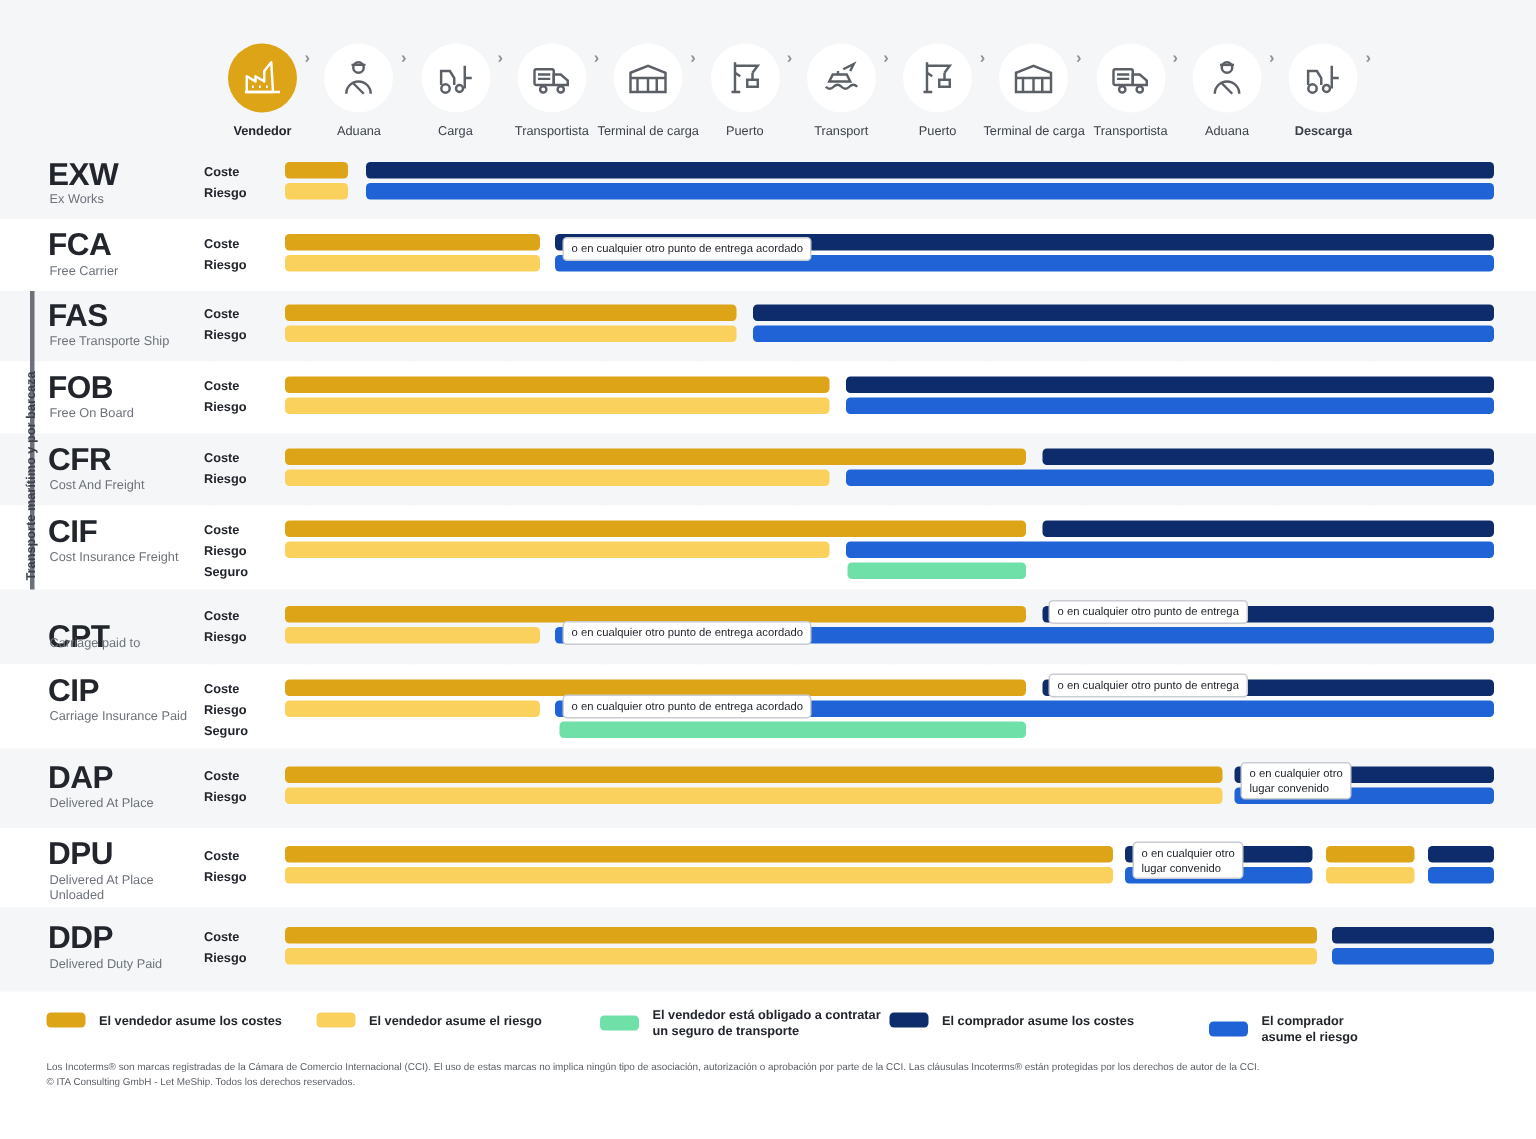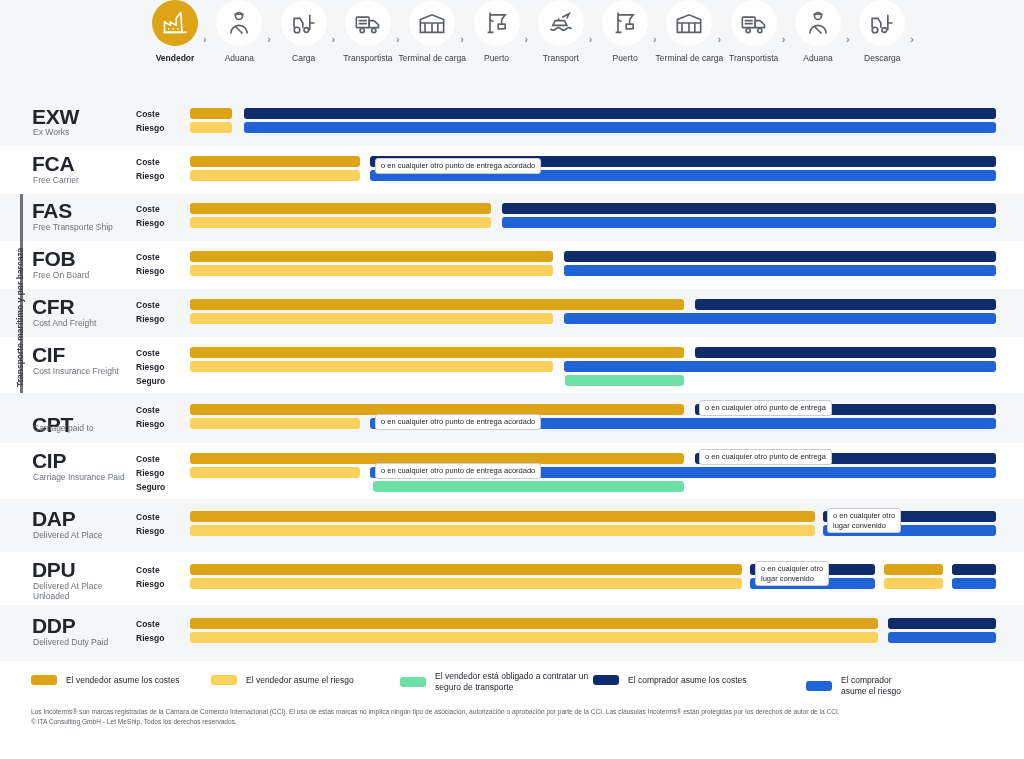--- a/index.html
+++ b/index.html
@@ -7,21 +7,21 @@
     width: 1024px; height: 759px;
     background: #ffffff;
     font-family: "Liberation Sans", sans-serif;
     overflow: hidden;
   }
   #root { position: relative; width: 1024px; height: 759px; background: #fff; }
 
   
   .header { position: relative; height: 100px; background: #f5f6f7; }
   .stage {
-    position: absolute; top: 0; width: 62px;
+    position: absolute; top: 29px; width: 62px;
     display: flex; flex-direction: column; align-items: center;
   }
   .stage-circle {
     width: 46px; height: 46px; border-radius: 50%;
     background: #ffffff;
     display: flex; align-items: center; justify-content: center;
   }
   .stage-circle.gold { background: #dca416; }
   .stage-circle.navy { background: #0e2c6b; }
   .stage-circle svg { width: 28px; height: 28px; }
@@ -71,21 +71,21 @@
   }
 
   
   .mar-rail { position: absolute; left: 20px; width: 3px; background: #6d727a; }
   .mar-text {
     position: absolute; font-size: 8.5px; font-weight: bold; color: #3c4149;
     transform: rotate(-90deg); transform-origin: left top; white-space: nowrap;
   }
 
   
-  .legend { position: absolute; left: 0; top: 662px; width: 908px; height: 42px; }
+  .legend { position: absolute; left: 0; top: 662px; width: 908px; height: 42px; font-weight: bold; }
   .legend-item { position: absolute; display: flex; align-items: center; }
   .legend-sw { width: 26px; height: 10px; border-radius: 3px; flex: none; }
   .legend-tx { margin-left: 9px; font-size: 8.5px; color: #22262c; line-height: 10.5px; }
 
   
   .footer { position: absolute; left: 31px; top: 707px; width: 950px; }
   .footer p { font-size: 6.6px; color: #5b5f66; line-height: 9.5px; }
 </style>
 </head>
 <body>
@@ -233,21 +233,21 @@
           <svg viewBox="0 0 24 24" fill="none" stroke-width="1.4">
             <circle cx="12" cy="6" r="3"></circle>
             <path d="M8 4.5h8"></path>
             <path d="M5 21c0-4 3.2-7 7-7s7 3 7 7"></path>
             <path d="M9 15l6 6"></path>
           </svg>
         </div>
         <div class="stage-label">Aduana</div>
       </div>
       <div class="chev" style="left: 846px;">›</div>
-      <div class="stage" style="left: 851.3px;">
+      <div class="stage" style="left: 851.3px; font-weight: bold;">
         <div class="stage-circle">
           <svg viewBox="0 0 24 24" fill="none" stroke-width="1.4">
             <circle cx="6" cy="18" r="2.4"></circle>
             <circle cx="14" cy="18" r="2"></circle>
             <path d="M3.5 16V8h5l2.5 4v4"></path>
             <path d="M17 18V5M17 12h4"></path>
           </svg>
         </div>
         <div class="stage-label">Descarga</div>
       </div>

